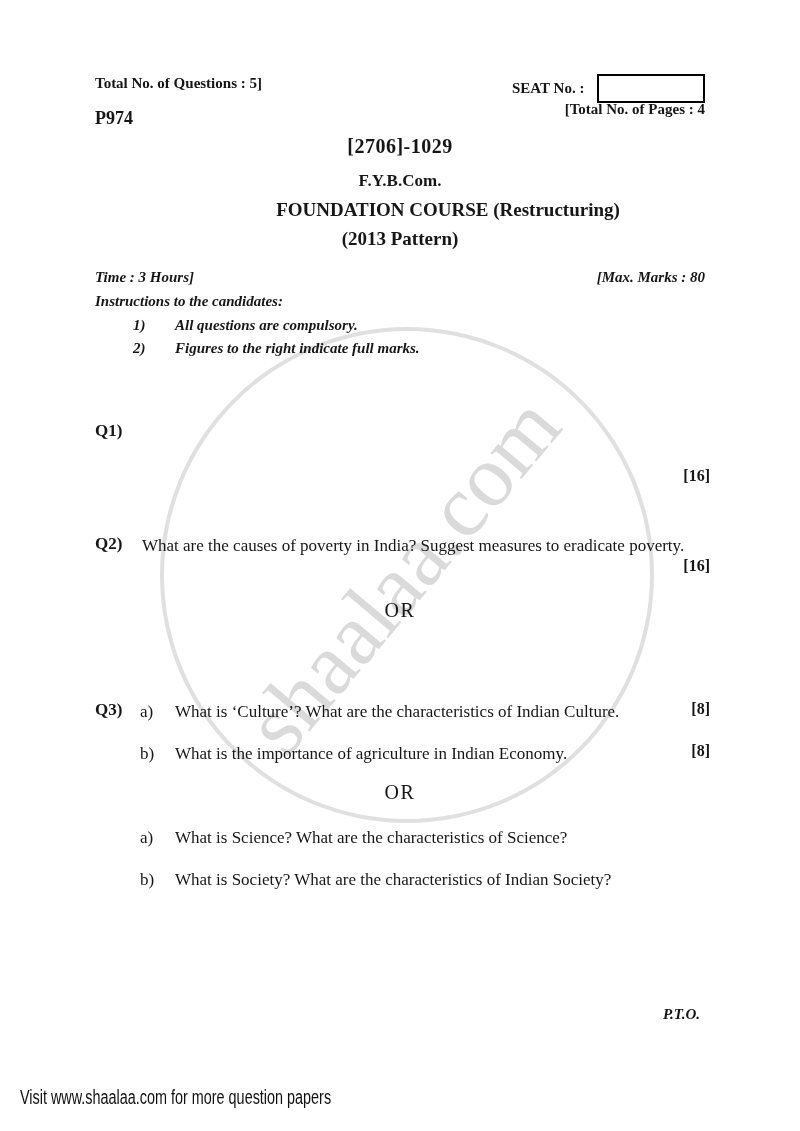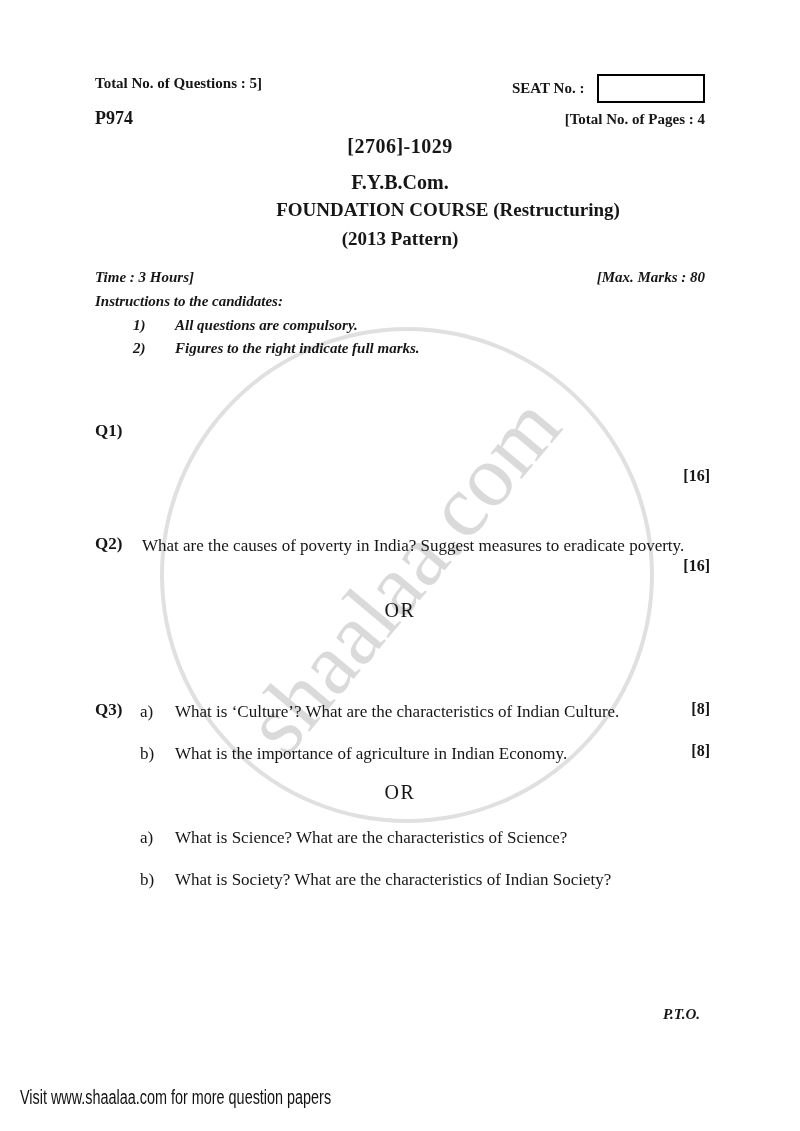--- a/index.html
+++ b/index.html
@@ -13,21 +13,21 @@
   }
   .abs{position:absolute;z-index:2;}
   .b{font-weight:bold;}
   .bi{font-weight:bold;font-style:italic;}
   .center{left:0;width:800px;text-align:center;}
 
   
   .h-small{font-size:15px;}
   .h-pnum{font-size:18px;}
   .h-code{font-size:20px;letter-spacing:0.5px;}
-  .h-course{font-size:20px;}
+  .h-course{font-size:17px;}
   .h-title{font-size:19px;}
 
   .seat-box{
     left:597px;top:74px;width:104px;height:25px;
     border:2px solid #000;background:#fff;
   }
 
   
   .qtext{font-size:17px;line-height:23px;}
   .qbody{width:565px;text-align:justify;}
@@ -67,21 +67,21 @@
 <div class="page">
 
   <div class="wm-circle"></div>
   <div class="wm-text">shaalaa.com</div>
 
   <div class="abs b h-small" style="left:95px;top:75px;">Total No. of Questions : 5]</div>
   <div class="abs b h-small" style="left:512px;top:80px;">SEAT No. :</div>
   <div class="abs seat-box"></div>
 
   <div class="abs b h-pnum" style="left:95px;top:108px;">P974</div>
-  <div class="abs b h-small" style="right:95px;top:111px;">[Total No. of Pages : 4</div>
+  <div class="abs b h-small" style="right:95px;top:101px;">[Total No. of Pages : 4</div>
 
   <div class="abs b h-code center" style="top:135px;">[2706]-1029</div>
   <div class="abs b h-course center" style="top:171px;">F.Y.B.Com.</div>
   <div class="abs b h-title center" style="top:199px;padding-left:48px;">FOUNDATION COURSE (Restructuring)</div>
   <div class="abs b h-title center" style="top:228px;">(2013 Pattern)</div>
 
   <div class="abs bi h-small" style="left:95px;top:269px;">Time : 3 Hours]</div>
   <div class="abs bi h-small" style="right:95px;top:269px;">[Max. Marks : 80</div>
 
   <div class="abs bi h-small" style="left:95px;top:293px;">Instructions to the candidates:</div>

